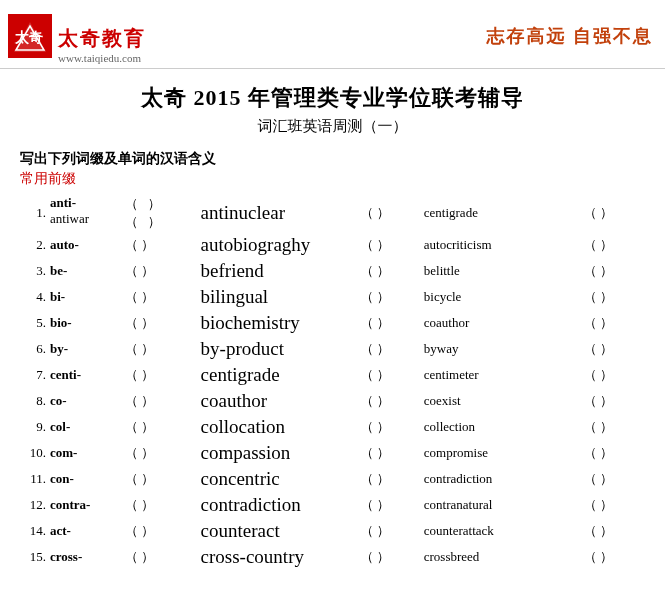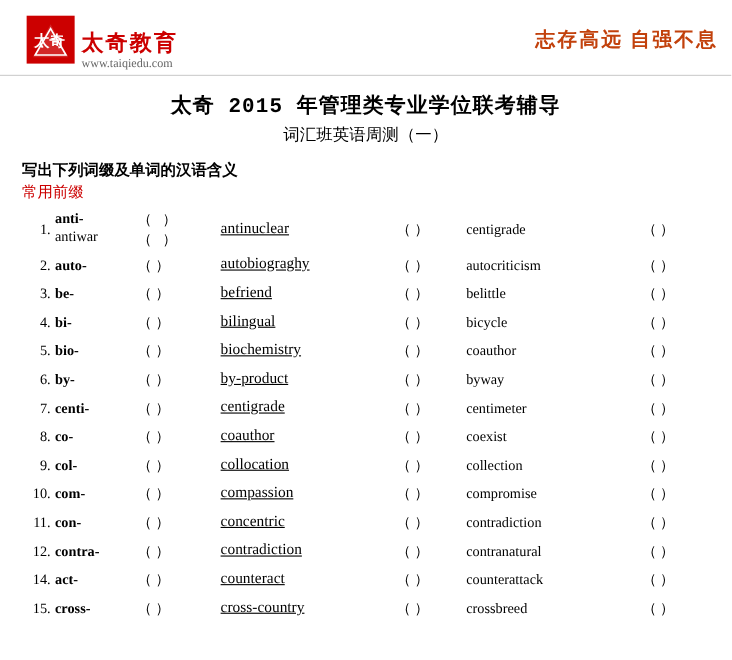--- a/index.html
+++ b/index.html
@@ -10,21 +10,21 @@
       font-size: 14px;
       background: #fff;
       color: #000;
     }
 
     
     .header {
       display: flex;
       align-items: center;
       justify-content: space-between;
-      padding: 8px 12px 4px 24px;
+      padding: 8px 12px 4px 8px;
       border-bottom: 1px solid #ccc;
     }
     .logo-area {
       display: flex;
       align-items: center;
       gap: 6px;
     }
     .logo-icon {
       width: 44px;
       height: 44px;
@@ -52,23 +52,23 @@
       font-family: "Microsoft YaHei", "楷体", serif;
       letter-spacing: 2px;
     }
 
     
     .title-area {
       text-align: center;
       padding: 14px 0 4px 0;
     }
     .main-title {
-      font-size: 19px;
-      font-weight: bold;
-      font-family: Liberation Mono, monospace;
+      font-size: 22px;
+      font-weight: bold;
+      font-family: Liberation Serif, serif;
       color: #000;
       letter-spacing: 1px;
     }
     .sub-title {
       font-size: 15px;
       color: #000;
       margin-top: 4px;
       font-family: "Microsoft YaHei", sans-serif;
     }
 
@@ -115,22 +115,21 @@
       font-weight: bold;
       color: #000000;
       font-size: 13px;
     }
     .paren-cell {
       font-size: 13px;
       color: #000;
     }
     .word-col {
       width: 160px;
-      font-size: 14px;
-      text-decoration: underline;
+      font-size: 19px;
     }
     .word-col2 {
       width: 160px;
       font-size: 13px;
     }
   </style>
 </head>
 <body>
 
 <div class="header">

